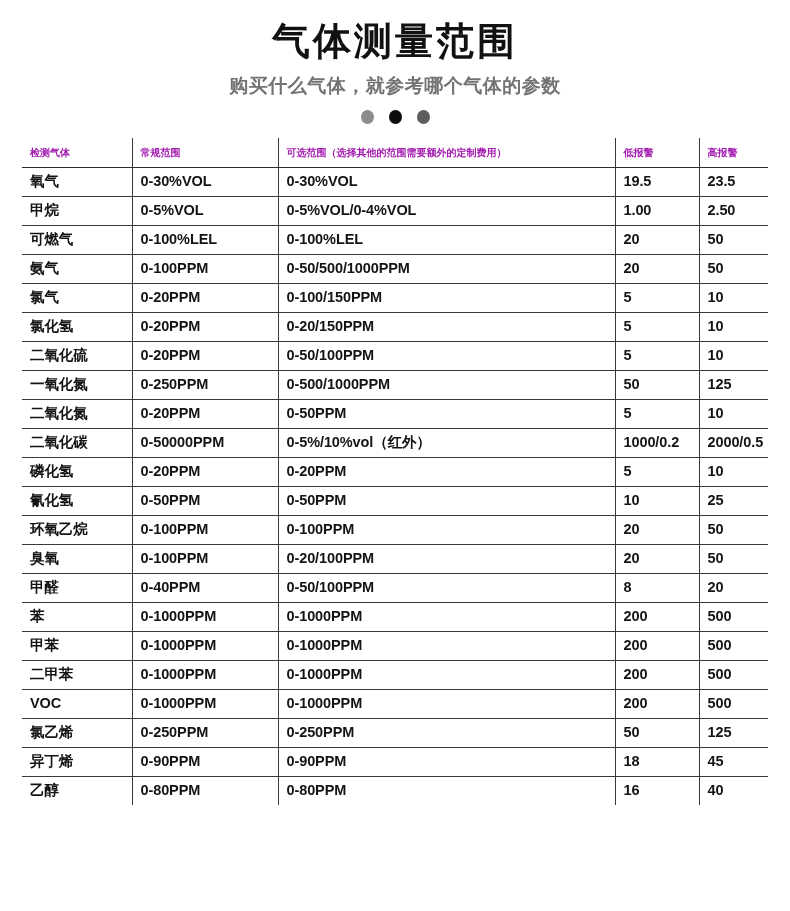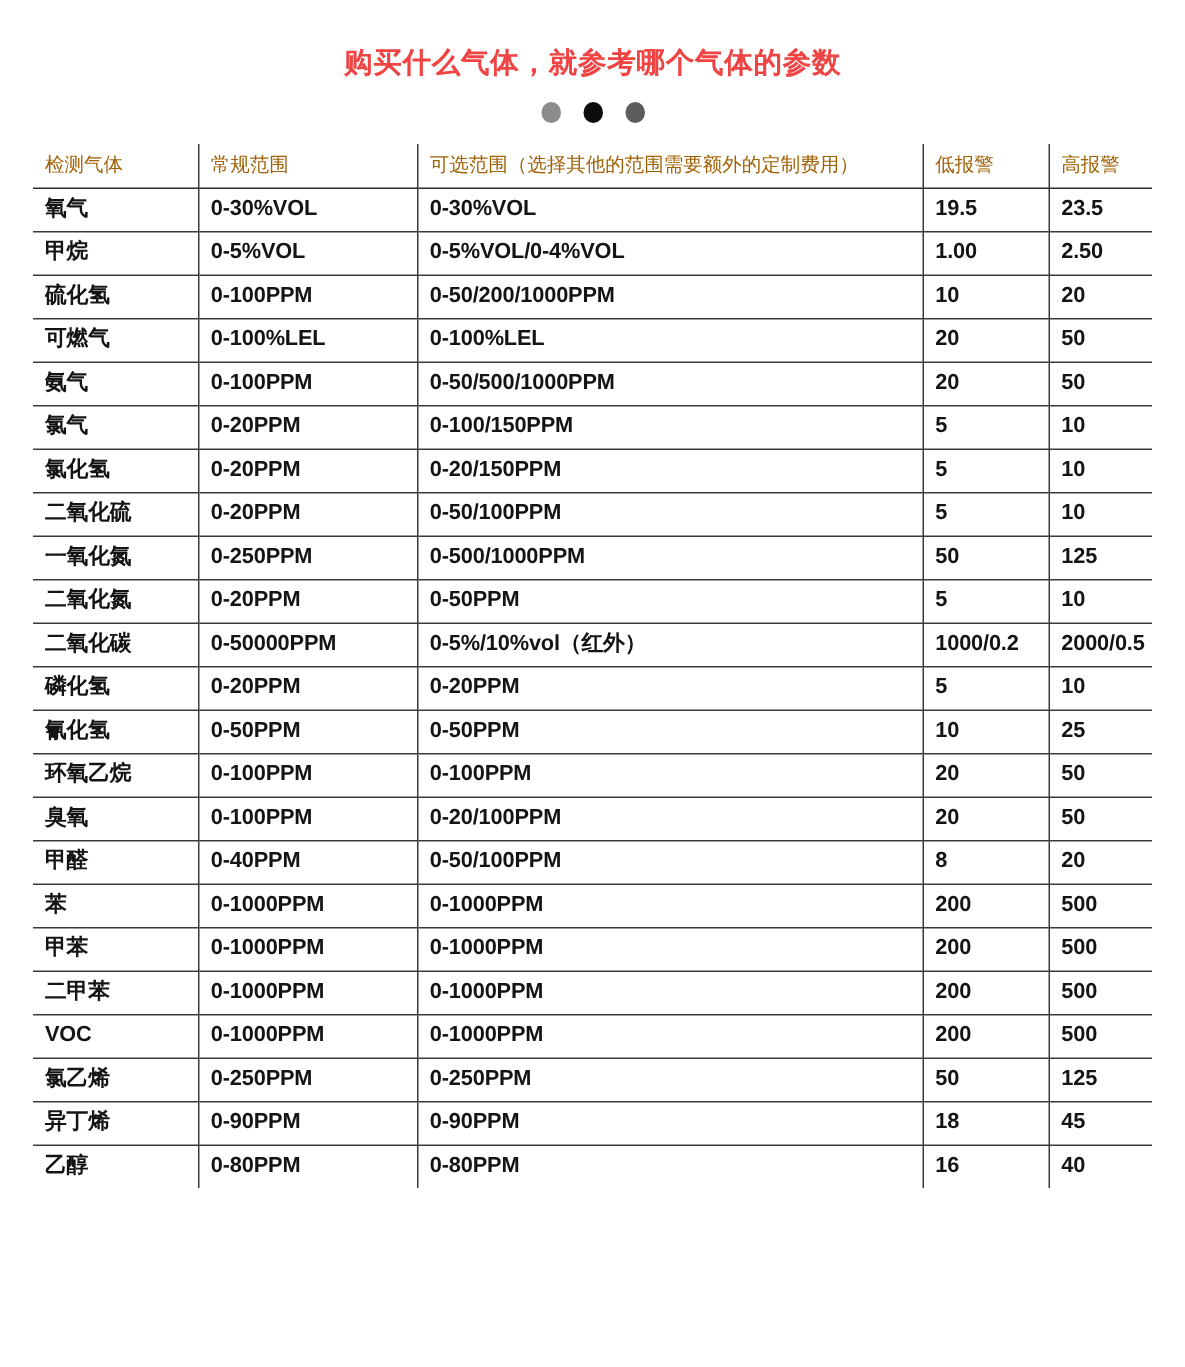--- a/index.html
+++ b/index.html
@@ -34,21 +34,21 @@
     color: #111111;
     line-height: 1.12;
     margin: 0;
     padding: 0;
   }
   .sub-title {
     margin: 12px 0 0 0;
     font-size: 19px;
     font-weight: 700;
     letter-spacing: 0.5px;
-    color: #ef4444;
+    color: #737373;
     line-height: 1.2;
   }
   .dots {
     margin-top: 13px;
     display: flex;
     justify-content: center;
     align-items: center;
     gap: 15px;
     height: 14px;
   }
@@ -89,23 +89,23 @@
     border-right: 1.6px solid #3a3a3a;
     white-space: nowrap;
     overflow: hidden;
     line-height: 1.1;
   }
   table.gas-table th:last-child,
   table.gas-table td:last-child {
     border-right: none;
   }
   table.gas-table thead th {
-    color: #a16207;
-    font-weight: 400;
-    font-size: 13px;
+    color: #a21caf;
+    font-weight: 700;
+    font-size: 10px;
     height: 29px;
     border-bottom: 1.8px solid #2d2d2d;
   }
   table.gas-table tbody td {
     font-weight: 700;
     color: #141414;
     letter-spacing: -0.1px;
   }
   table.gas-table tbody tr:last-child td {
     border-bottom: none;
@@ -115,20 +115,21 @@
   }
 
   .gas-name { letter-spacing: 0.4px; }
 </style>
 </head>
 <body>
 
 <div class="page">
 
   <div class="header">
+    <h1 class="main-title">气体测量范围</h1>
     <p class="sub-title">购买什么气体，就参考哪个气体的参数</p>
     <div class="dots">
       <span class="dot dot-1"></span>
       <span class="dot dot-2"></span>
       <span class="dot dot-3"></span>
     </div>
   </div>
 
   <div class="table-wrap">
     <table class="gas-table">
@@ -157,27 +158,20 @@
             <td>23.5</td>
           </tr>
           <tr>
             <td class="gas-name">甲烷</td>
             <td>0-5%VOL</td>
             <td>0-5%VOL/0-4%VOL</td>
             <td>1.00</td>
             <td>2.50</td>
           </tr>
           <tr>
-            <td class="gas-name">硫化氢</td>
-            <td>0-100PPM</td>
-            <td>0-50/200/1000PPM</td>
-            <td>10</td>
-            <td>20</td>
-          </tr>
-          <tr>
             <td class="gas-name">可燃气</td>
             <td>0-100%LEL</td>
             <td>0-100%LEL</td>
             <td>20</td>
             <td>50</td>
           </tr>
           <tr>
             <td class="gas-name">氨气</td>
             <td>0-100PPM</td>
             <td>0-50/500/1000PPM</td>

